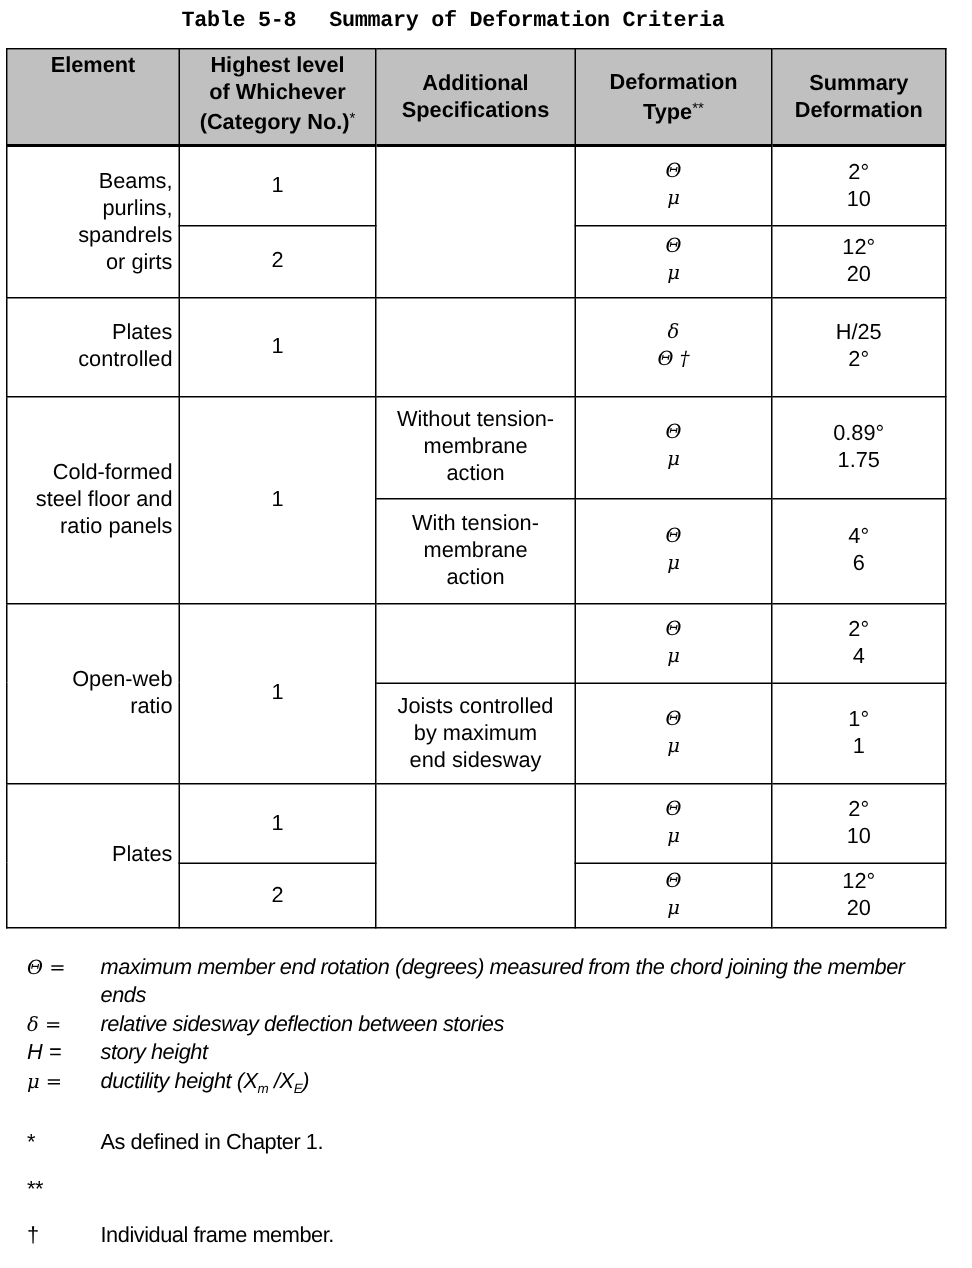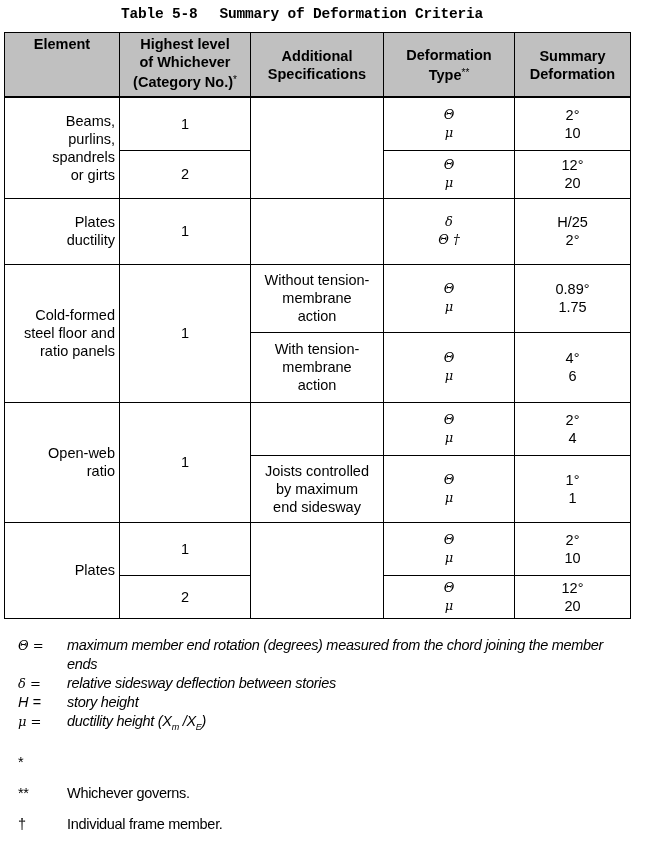--- a/index.html
+++ b/index.html
@@ -77,21 +77,21 @@
         </td>
     <td class="c">
           <span class="val">12°</span>
           <span class="val">20</span>
         </td>
   </tr>
 
   <tr style="height:66px">
     <td class="el">
           <span class="val">Plates</span>
-          <span class="val">ductility</span>
+          <span class="val">controlled</span>
         </td>
     <td class="c">1</td>
     <td class="c"></td>
     <td class="c">
           <span class="sym">δ</span>
           <span class="sym">Θ †</span>
         </td>
     <td class="c">
           <span class="val it">H/25</span>
           <span class="val">2°</span>
@@ -211,22 +211,22 @@
     </div>
   <div class="row">
       <span class="k"><span class="g">μ =</span></span>
       <span class="d"><span>ductility height (X</span><sub style="font-size:9px">m</sub><span> /X</span><sub style="font-size:9px">E</sub><span>)</span></span>
     </div>
 </div>
 
 <div class="notes">
   <div class="row">
       <span class="k">*</span>
+      <span>As defined in Chapter 1.</span>
     </div>
   <div class="row">
       <span class="k">**</span>
-      <span>Whichever governs.</span>
     </div>
   <div class="row">
       <span class="k">†</span>
       <span>Individual frame member.</span>
     </div>
 </div>
 
 </body></html>

